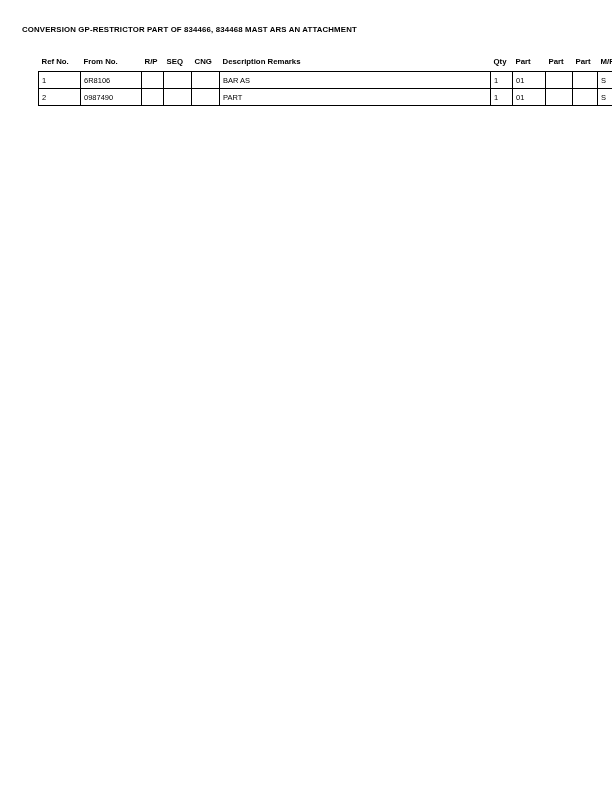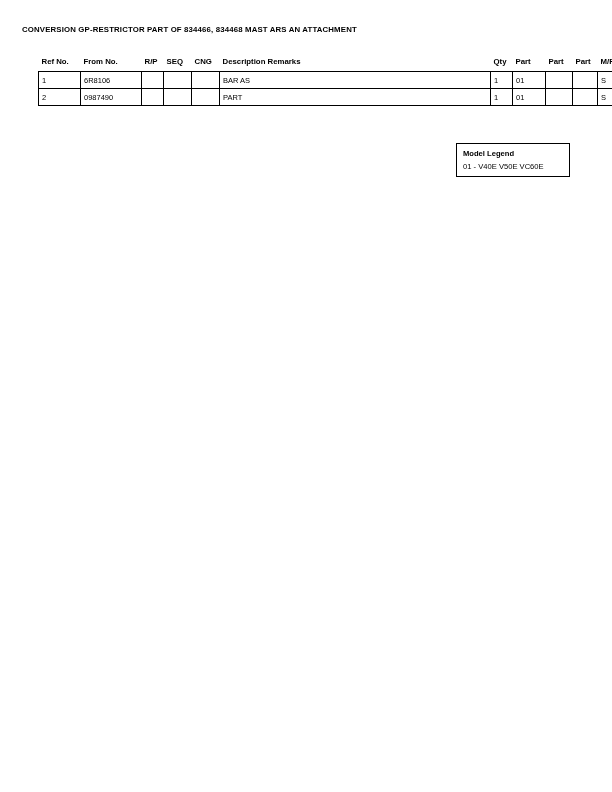--- a/index.html
+++ b/index.html
@@ -159,18 +159,14 @@
         <td>PART</td>
         <td>1</td>
         <td>01</td>
         <td></td>
         <td></td>
         <td>S</td>
       </tr>
     </tbody>
   </table>
 
-  <div class="legend">
-    <div class="legend-title">Model Legend</div>
-    <div class="legend-entry">01 - V40E V50E VC60E</div>
-  </div>
 
 </div>
 
 </body></html>

